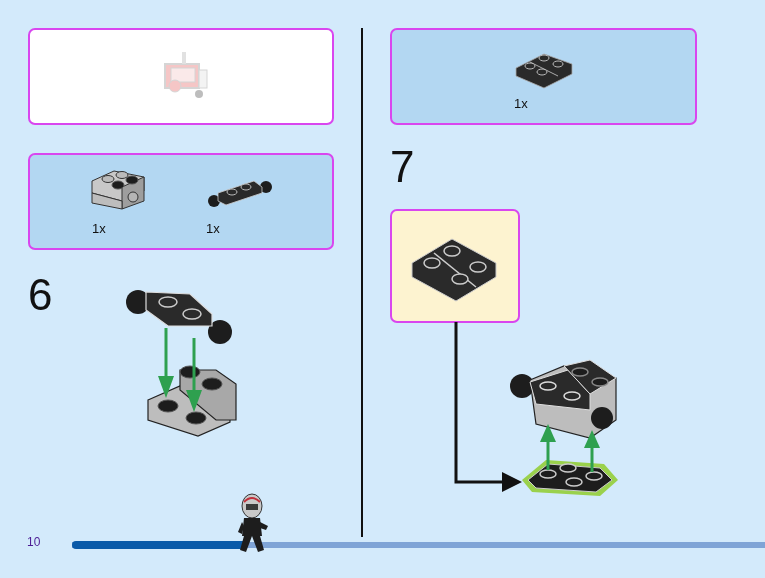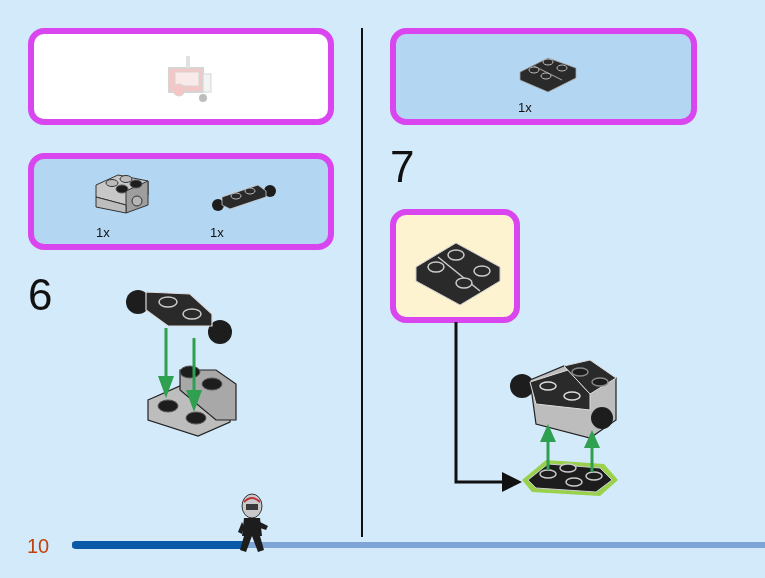--- a/index.html
+++ b/index.html
@@ -3,35 +3,35 @@
   <meta charset="utf-8">
   <style>
     html, body { margin: 0; padding: 0; }
     body {
       width: 765px; height: 578px; position: relative; overflow: hidden;
       background: #d3eafb;
       font-family: "Liberation Sans", sans-serif;
     }
     .panel {
       position: absolute; box-sizing: border-box;
-      border: 6px solid #d946ef; border-radius: 16px;
+      border: 2px solid #d946ef; border-radius: 7px;
     }
     .panel.white { background: #ffffff; }
     .panel.blue { background: #b3d7f2; }
     .panel.yellow { background: #fdf3d0; }
     .qty {
       position: absolute; font-size: 13px; color: #111;
     }
     .step-num {
       position: absolute; font-size: 44px; color: #111; font-weight: normal;
     }
     .divider {
       position: absolute; left: 361px; top: 28px; width: 2px; height: 509px; background: #111;
     }
-    .page-num { position: absolute; left: 27px; top: 535px; font-size: 20px; color: #c2410c; }
+    .page-num { position: absolute; left: 27px; top: 535px; font-size: 12px; color: #4c1d95; }
     .progress-track {
       position: absolute; left: 72px; top: 542px; width: 693px; height: 6px;
       background: #7fa4d6;
     }
     .progress-fill {
       position: absolute; left: 72px; top: 541px; height: 8px;
       background: #0a5aa8; border-radius: 4px 0 0 4px;
     }
     svg { position: absolute; overflow: visible; }
   </style>

